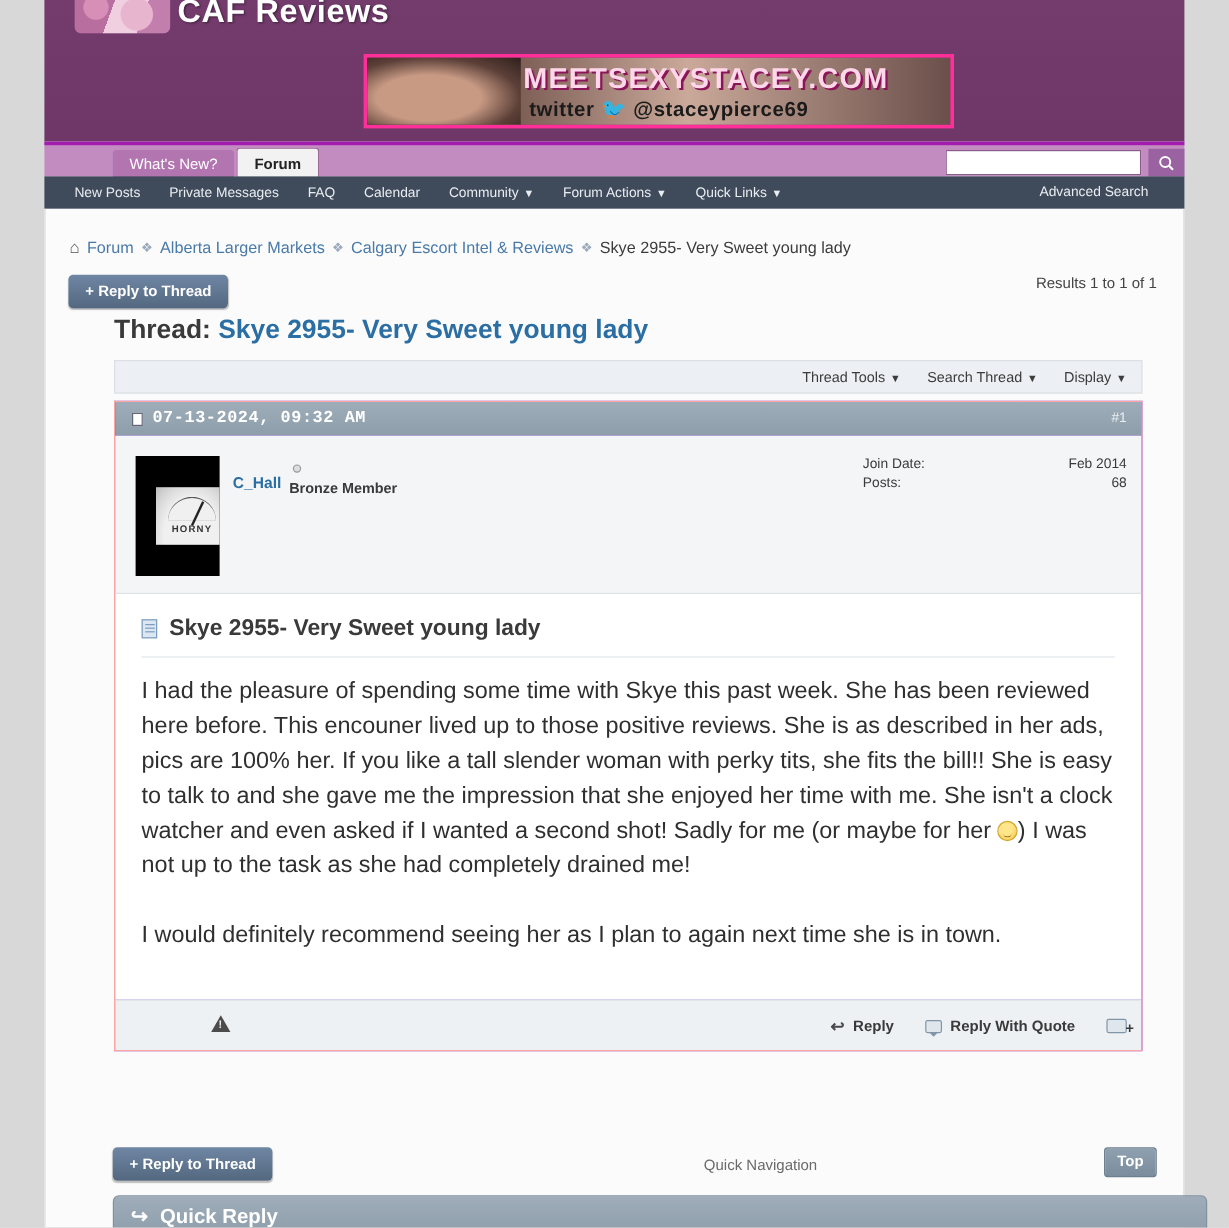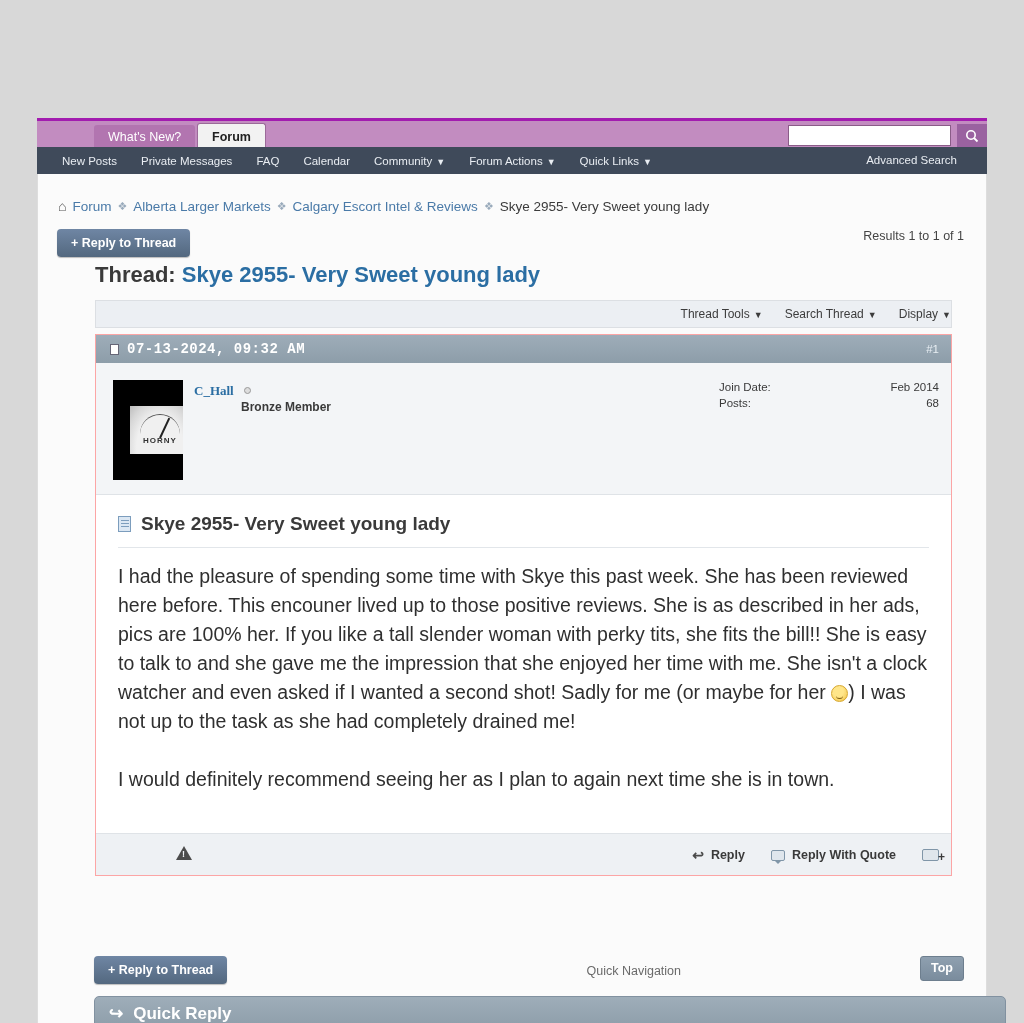--- a/index.html
+++ b/index.html
@@ -142,20 +142,21 @@
     position: absolute; left: 57px; top: 88px;
     font-size: 22px; font-weight: bold; color: #3a3a3a;
   }
   .thread-title .name { color: #2b6ea3; }
 
   .toolsbar {
     position: absolute; left: 57px; top: 126px; width: 857px; height: 28px;
     background: #eceff3;
     border: 1px solid #dcdfe3;
     display: flex; align-items: center; justify-content: flex-end; gap: 22px;
+    padding-right: 12px;
     font-size: 12px; color: #3c3c3c;
   }
   .toolsbar .tool { cursor: pointer; }
 
   
   .post {
     position: absolute; left: 57px; top: 160px; width: 857px;
     border: 1px solid #fca5a5;
     background: #6d28d9;
   }
@@ -200,22 +201,22 @@
   }
   .avatar .gauge-arc {
     position: absolute; left: 10px; top: 8px; width: 40px; height: 20px;
     border-top: 1px solid #555; border-radius: 20px 20px 0 0;
   }
   .avatar .gauge-needle {
     position: absolute; left: 29px; top: 10px; width: 2px; height: 22px;
     background: #222; transform: rotate(25deg); transform-origin: bottom center;
   }
   .username {
-    position: absolute; left: 98px; top: 20px;
-    font-size: 13px; font-weight: bold; color: #2b6ea3; cursor: pointer; font-family: Liberation Serif, serif;
+    position: absolute; left: 98px; top: 32px;
+    font-size: 13px; font-weight: bold; color: #2b6ea3; cursor: pointer;
   }
   .online-dot {
     position: absolute; left: 148px; top: 24px;
     width: 7px; height: 7px; border: 1px solid #999; border-radius: 50%;
     background: #ddd;
   }
   .usertitle {
     position: absolute; left: 98px; top: 37px;
     font-size: 12px; font-weight: bold; color: #3a3a3a; padding-left: 47px;
   }
@@ -337,20 +338,35 @@
     padding-left: 14px;
     color: #fff; font-size: 17px; font-weight: bold;
   }
   .qr-icon { font-size: 17px; color: #fff; transform: scaleX(-1); }
 </style>
 </head>
 <body>
 
 <div class="page">
 
+  <div class="header">
+    <div class="logo-wrap">
+      <div class="logo-art"></div>
+      <div class="logo-text">CAF Reviews</div>
+    </div>
+    <div class="banner">
+      <div class="banner-photo"></div>
+      <div class="banner-main">MEETSEXYSTACEY.COM</div>
+      <div class="banner-sub">
+        <span>twitter</span>
+        <span class="bird">🐦</span>
+        <span>@staceypierce69</span>
+      </div>
+    </div>
+  </div>
 
   <div class="tabbar">
     <div class="tab whatsnew">What's New?</div>
     <div class="tab forum">Forum</div>
     <div class="search-box" placeholder=""></div>
     <div class="search-btn">
       <svg width="14" height="14" viewBox="0 0 14 14">
         <circle cx="6" cy="6" r="4.2" fill="none" stroke="#fff" stroke-width="1.6"></circle>
         <line x1="9" y1="9" x2="12.5" y2="12.5" stroke="#fff" stroke-width="1.8"></line>
       </svg>

